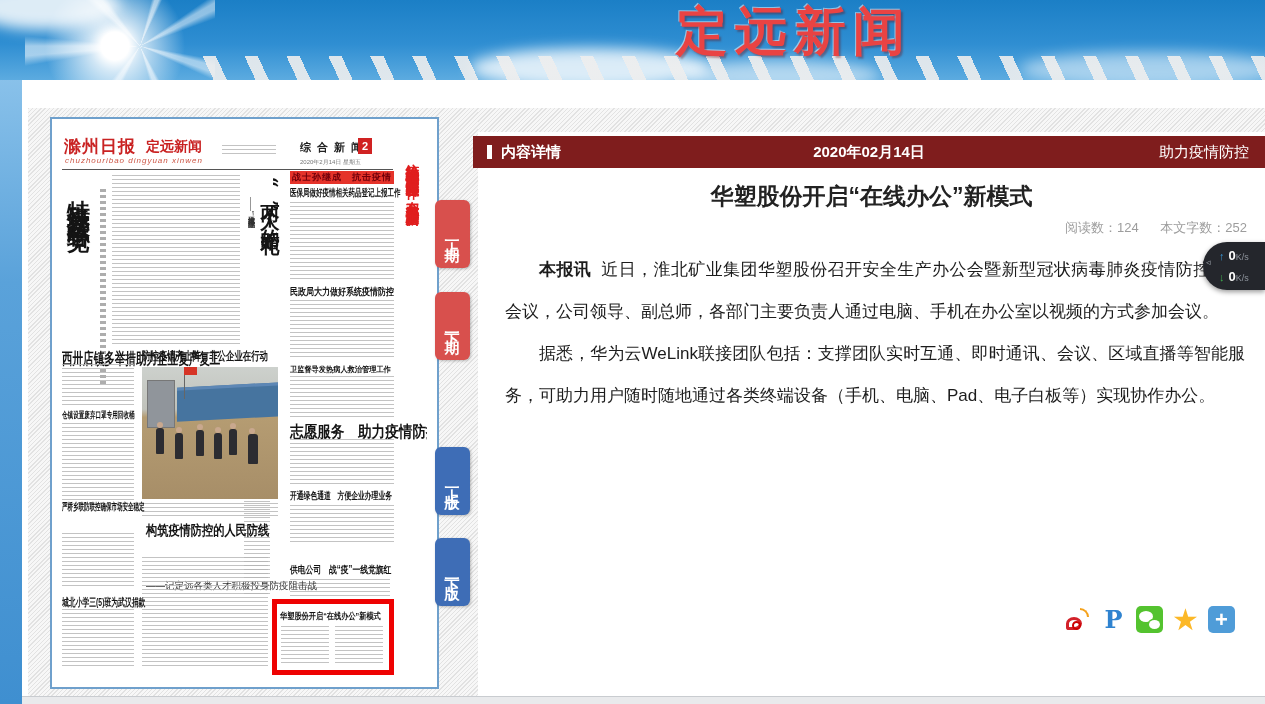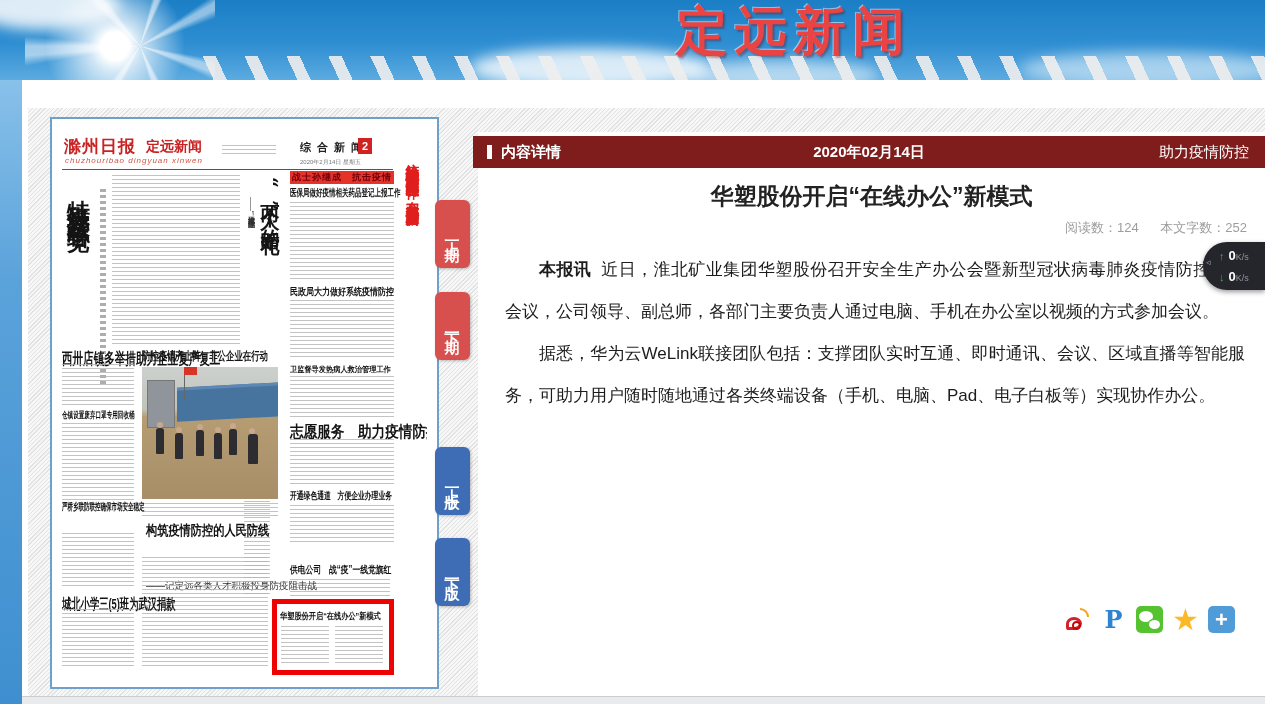--- a/index.html
+++ b/index.html
@@ -181,21 +181,21 @@
       <div class="tx" style="left:80px;top:374px;width:136px;height:14px;"></div>
 
       <div class="hl kai" style="left:84px;top:393px;width:132px;font-size:14px;"><span style="transform:scaleX(.8);">构筑疫情防控的人民防线</span></div>
       <div class="hl" style="left:84px;top:414px;width:132px;font-size:10px;font-weight:normal;color:#333;margin-top:36px;"><span style="transform:scaleX(.95);">——记定远各类人才积极投身防疫阻击战</span></div>
       <div class="tx" style="left:80px;top:428px;width:126px;height:112px;"></div>
 
       <div class="hl" style="left:0;top:280px;width:74px;font-size:9px;"><span style="transform:scaleX(.62);">仓镇设置废弃口罩专用回收桶</span></div>
       <div class="tx" style="left:0;top:294px;width:72px;height:82px;"></div>
       <div class="hl" style="left:0;top:371px;width:78px;font-size:10px;"><span style="transform:scaleX(.55);">严桥乡联防联控确保市场安全稳定</span></div>
       <div class="tx" style="left:0;top:404px;width:72px;height:56px;"></div>
-      <div class="hl" style="left:0;top:466px;width:74px;font-size:15px;text-align:right;"><span style="transform:scaleX(.62);">城北小学三(5)班为武汉捐款</span></div>
+      <div class="hl" style="left:0;top:466px;width:74px;font-size:11px;text-align:right;"><span style="transform:scaleX(.62);">城北小学三(5)班为武汉捐款</span></div>
       <div class="tx" style="left:0;top:480px;width:72px;height:60px;"></div>
 
       <div class="redbox">
         <div class="hl" style="font-size:9px;width:106px;"><span style="transform:scaleX(.8);">华塑股份开启“在线办公”新模式</span></div>
         <div class="tx" style="left:4px;top:22px;width:48px;height:40px;"></div>
         <div class="tx" style="left:58px;top:22px;width:48px;height:40px;"></div>
       </div>
     </div>
   </div>
 

